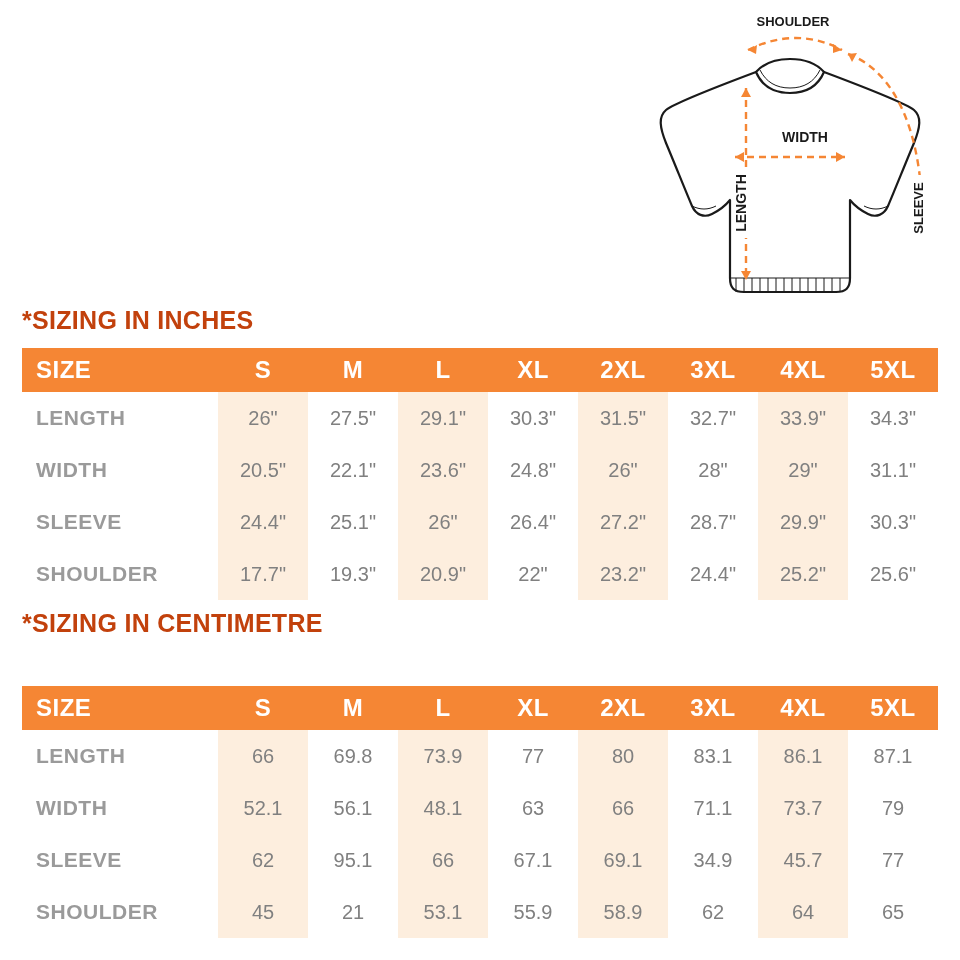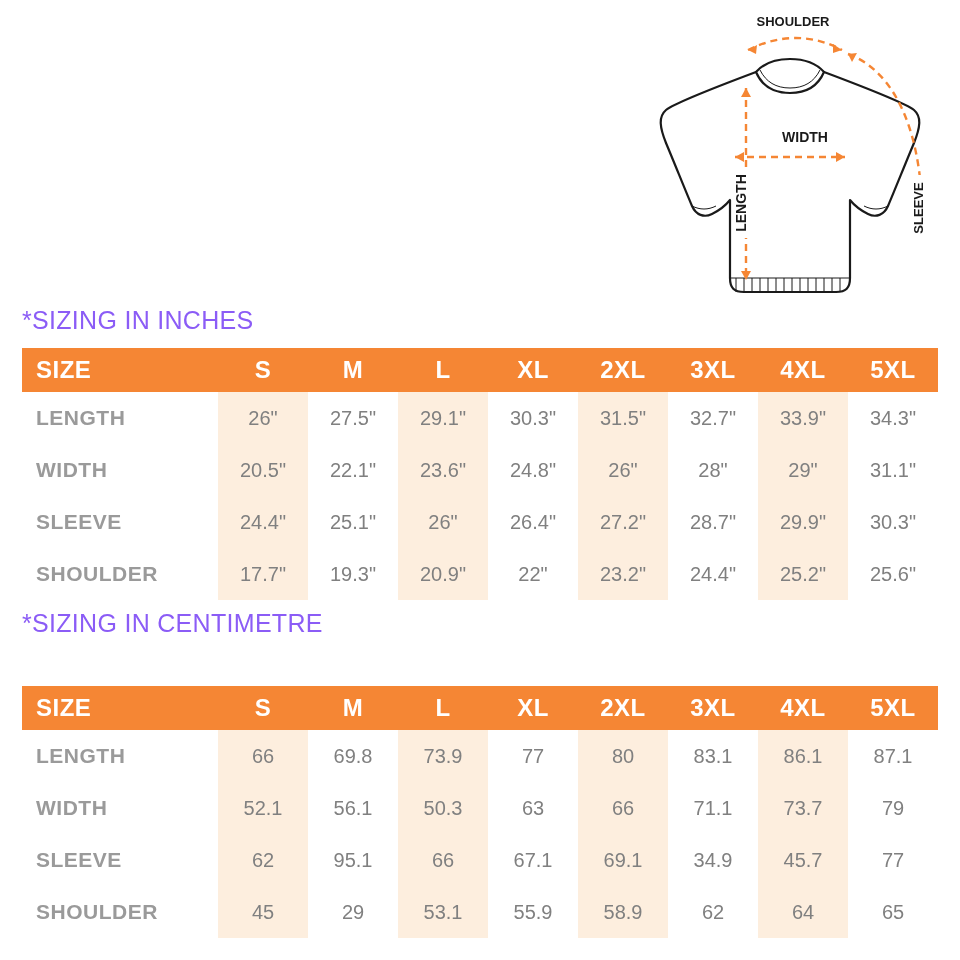--- a/index.html
+++ b/index.html
@@ -57,22 +57,22 @@
     width: 320px;
     height: 310px;
   }
   .diagram svg { display: block; }
 
   
   .section-heading {
     position: absolute;
     left: 22px;
     font-size: 25px;
-    font-weight: normal;
-    color: #8b5cf6;
+    font-weight: bold;
+    color: #c2410c;
     letter-spacing: 0.3px;
   }
   #heading-inches { top: 306px; }
   #heading-cm { top: 609px; }
 
   
   table.size-table {
     position: absolute;
     left: 22px;
     width: 916px;
@@ -309,42 +309,42 @@
       <td>77</td>
       <td>80</td>
       <td>83.1</td>
       <td>86.1</td>
       <td>87.1</td>
     </tr>
     <tr>
       <td class="label-col">WIDTH</td>
       <td>52.1</td>
       <td>56.1</td>
-      <td>50.3</td>
+      <td>48.1</td>
       <td>63</td>
       <td>66</td>
       <td>71.1</td>
       <td>73.7</td>
       <td>79</td>
     </tr>
     <tr>
       <td class="label-col">SLEEVE</td>
       <td>62</td>
       <td>95.1</td>
       <td>66</td>
       <td>67.1</td>
       <td>69.1</td>
       <td>34.9</td>
       <td>45.7</td>
       <td>77</td>
     </tr>
     <tr>
       <td class="label-col">SHOULDER</td>
       <td>45</td>
-      <td>29</td>
+      <td>21</td>
       <td>53.1</td>
       <td>55.9</td>
       <td>58.9</td>
       <td>62</td>
       <td>64</td>
       <td>65</td>
     </tr>
   </tbody>
 </table>
 

